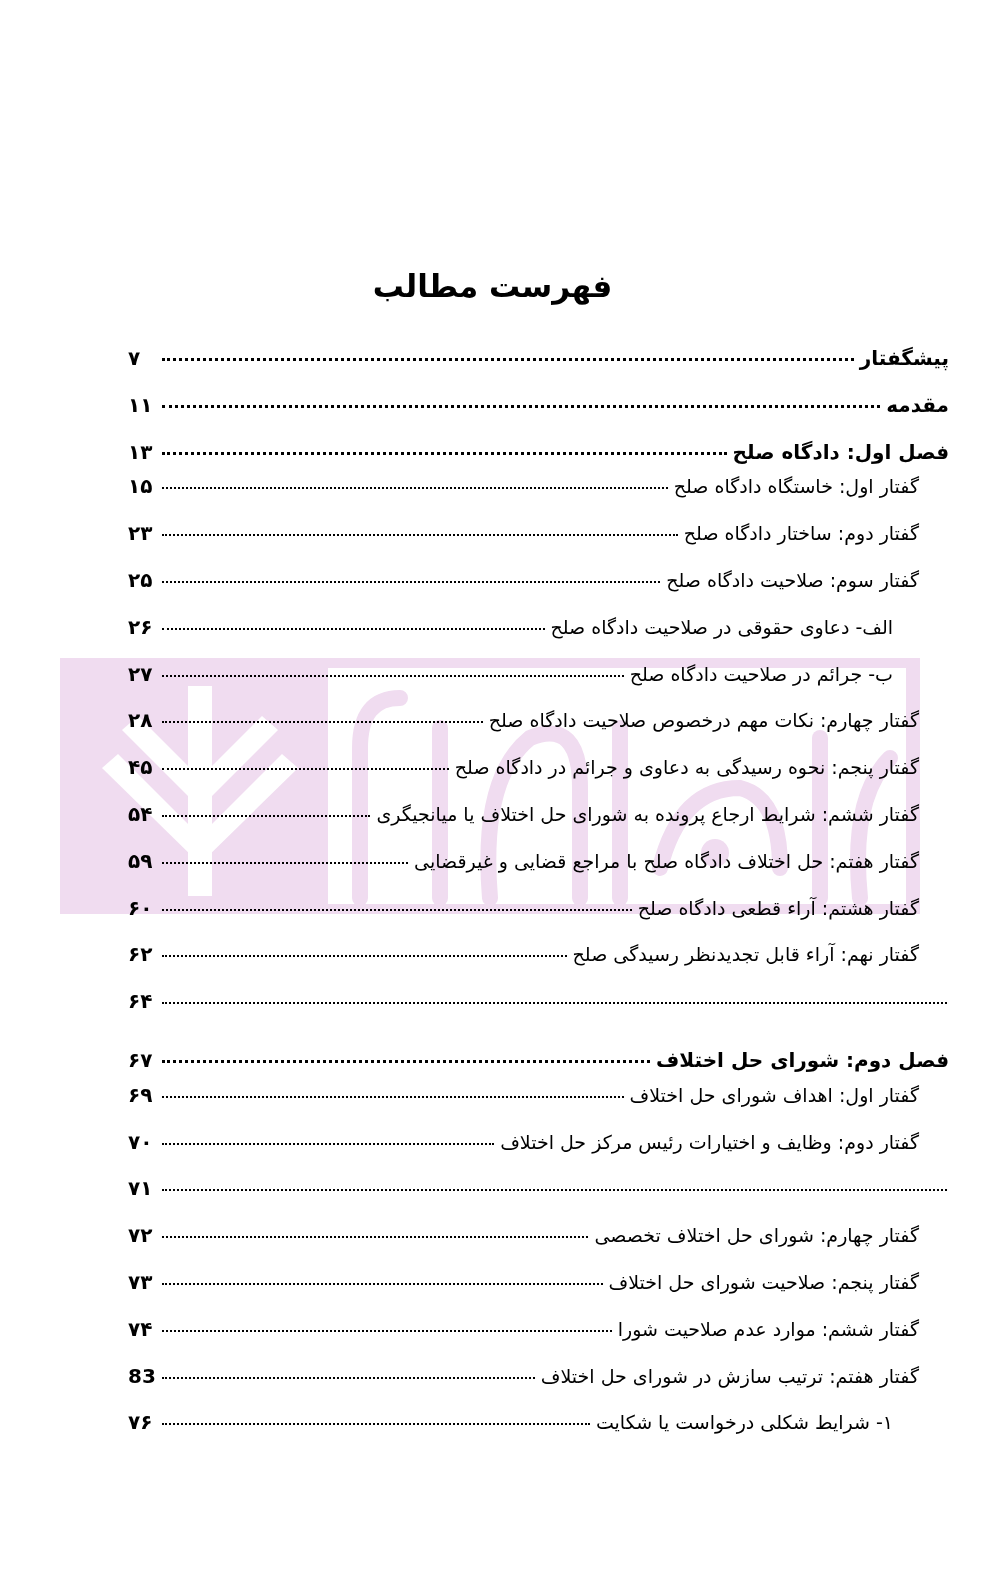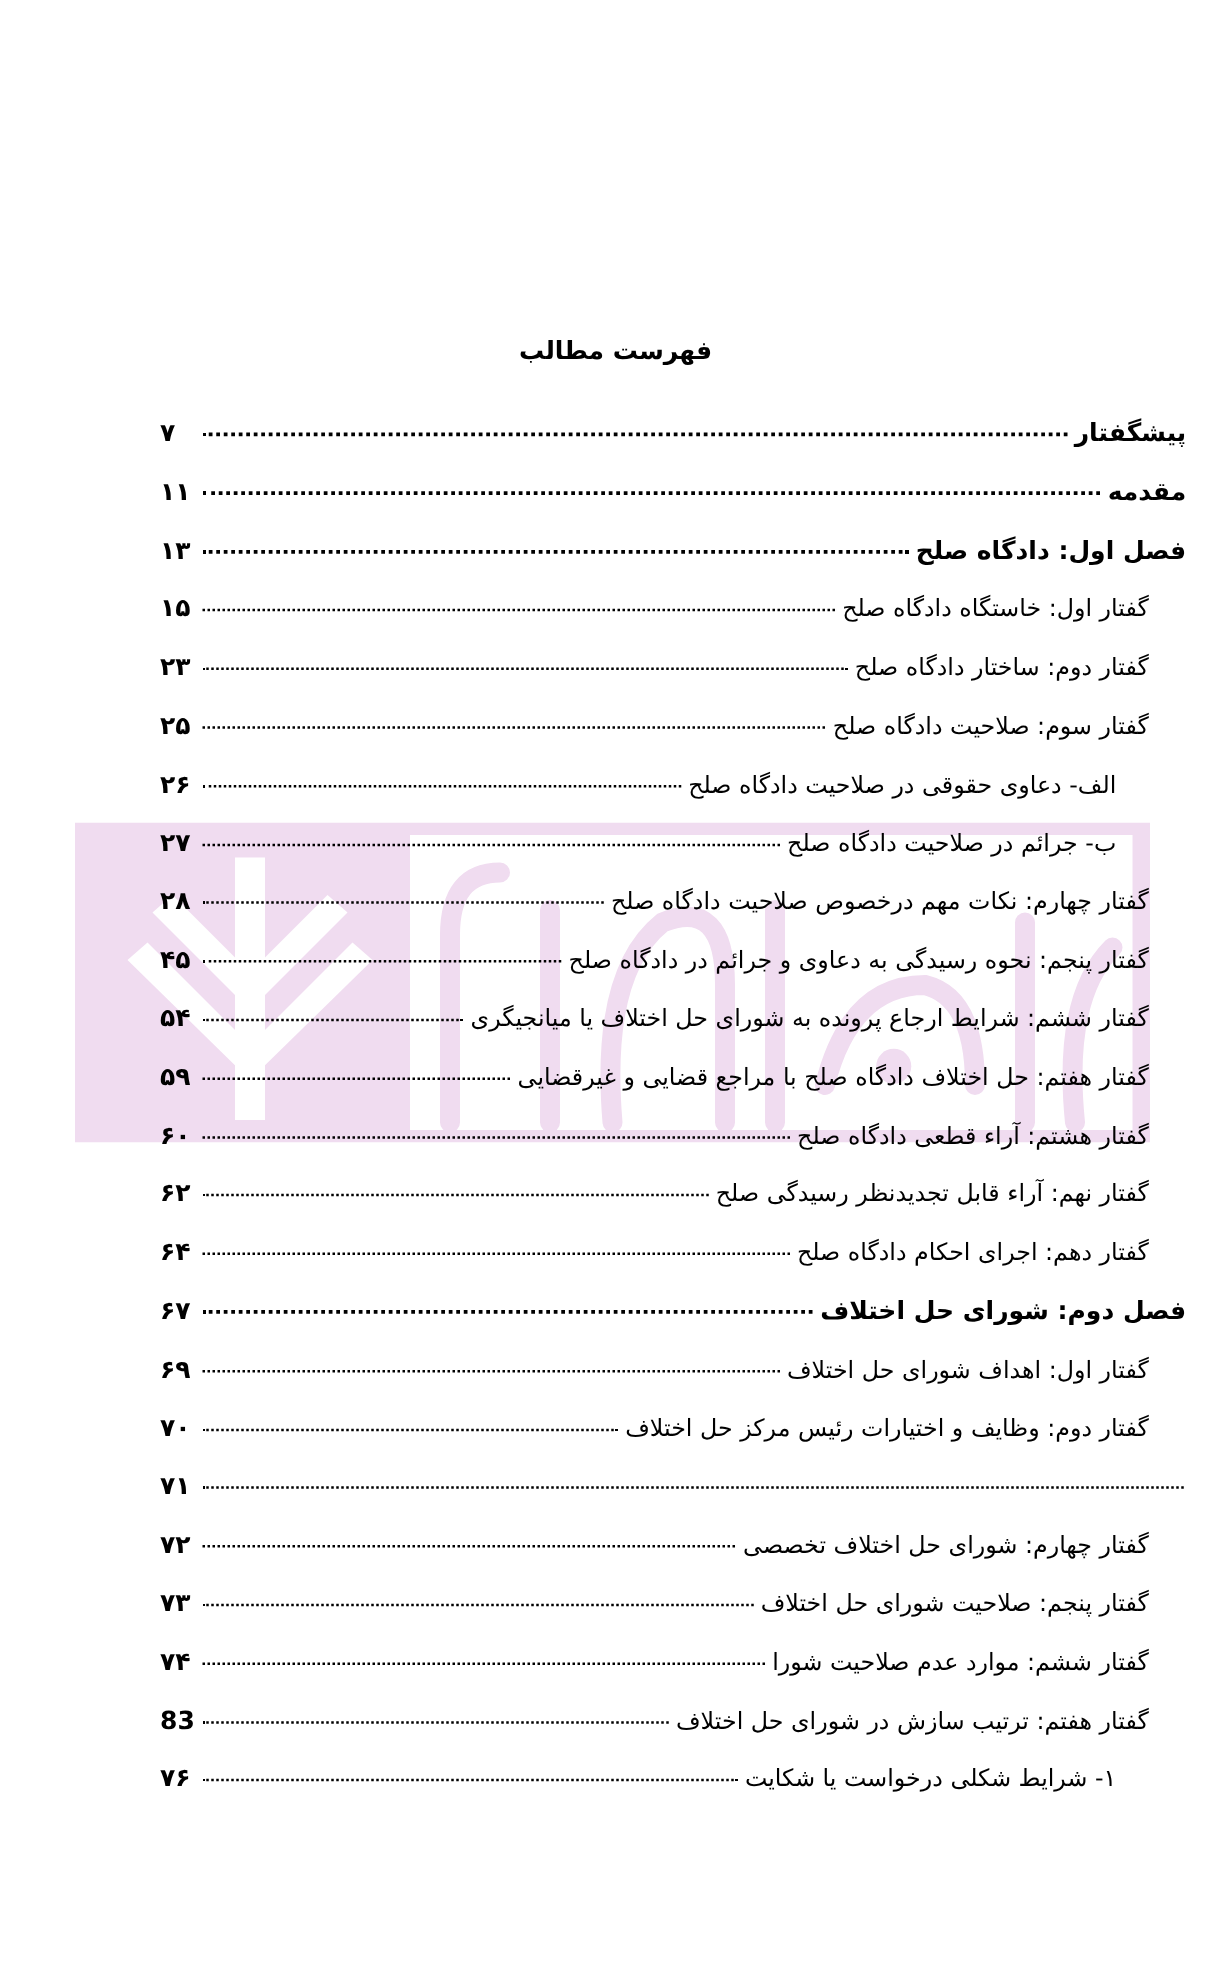--- a/index.html
+++ b/index.html
@@ -7,42 +7,42 @@
       width: 985px; height: 1583px; position: relative; overflow: hidden;
       font-family: "DejaVu Sans", "Liberation Sans", sans-serif;
       color: #000;
     }
     .watermark {
       position: absolute; left: 60px; top: 658px; width: 860px; height: 256px;
       z-index: 0;
     }
     .page-title {
       position: absolute; left: 0; right: 0; top: 268px;
-      text-align: center; font-size: 20px; font-weight: bold; direction: rtl;
+      text-align: center; font-size: 31px; font-weight: bold; direction: rtl;
       z-index: 2;
     }
     .toc {
       position: absolute; left: 128px; right: 36px; top: 334px;
       direction: rtl; z-index: 2;
     }
     .toc-row {
       display: flex; align-items: baseline; height: 46.8px;
       direction: rtl;
     }
     .toc-row .label {
       white-space: nowrap; flex: 0 0 auto; font-size: 19px; padding-left: 4px;
     }
     .toc-row .leader {
       flex: 1 1 auto; border-bottom: 2px dotted #000; margin: 0 2px;
       position: relative; top: -4px; min-width: 30px;
     }
     .toc-row .page {
       flex: 0 0 auto; width: 32px; text-align: left; font-size: 20px; font-weight: bold;
     }
-    .toc-row.chapter .label { font-weight: bold; font-size: 20px; }
+    .toc-row.chapter .label { font-weight: bold; font-size: 20px; margin-top: 12px; }
     .toc-row.chapter .leader { border-bottom-width: 3px; }
     .toc-row.section .label { margin-right: 30px; }
     .toc-row.sub .label { margin-right: 56px; }
   </style>
 </head>
 <body>
 
 <div class="watermark">
   <svg width="860" height="256" viewBox="0 0 860 256" xmlns="http://www.w3.org/2000/svg">
 
@@ -138,21 +138,20 @@
       <span class="label">گفتار هشتم: آراء قطعی دادگاه صلح</span>
       <span class="leader"></span>
       <span class="page">۶۰</span>
     </div>
   <div class="toc-row section">
       <span class="label">گفتار نهم: آراء قابل تجدیدنظر رسیدگی صلح</span>
       <span class="leader"></span>
       <span class="page">۶۲</span>
     </div>
   <div class="toc-row section">
-      <span class="label">گفتار دهم: اجرای احکام دادگاه صلح</span>
       <span class="leader"></span>
       <span class="page">۶۴</span>
     </div>
   <div class="toc-row chapter">
       <span class="label">فصل دوم: شورای حل اختلاف</span>
       <span class="leader"></span>
       <span class="page">۶۷</span>
     </div>
   <div class="toc-row section">
       <span class="label">گفتار اول: اهداف شورای حل اختلاف</span>

